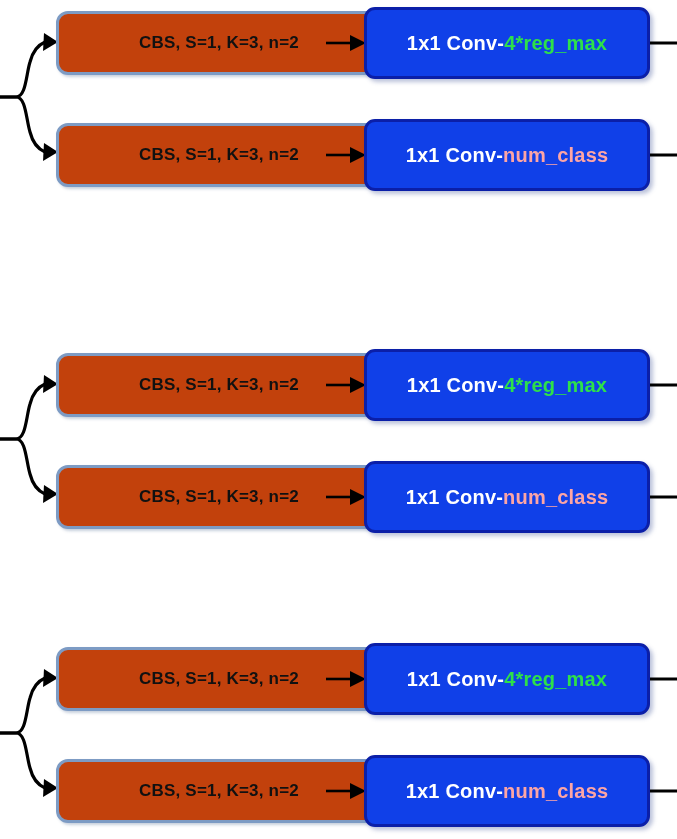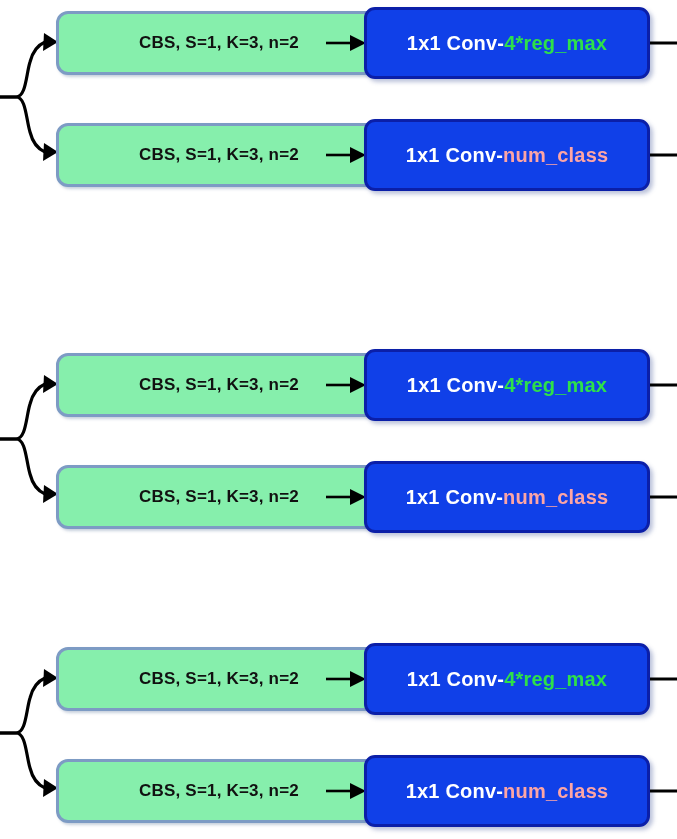--- a/index.html
+++ b/index.html
@@ -43,21 +43,21 @@
   .head-row.row-cls  { top: 116px; }
 
   
   .cbs-box {
     position: absolute;
     left: 56px;
     top: 7px;
     width: 326px;
     height: 64px;
     box-sizing: border-box;
-    background: #86efac;
+    background: #c2410c;
     border: 3px solid #7d9bc4;
     border-radius: 12px;
     display: flex;
     align-items: center;
     justify-content: center;
     box-shadow: 2px 2px 3px rgba(130,150,180,0.45);
   }
   .cbs-label {
     font-size: 17px;
     font-weight: bold;

